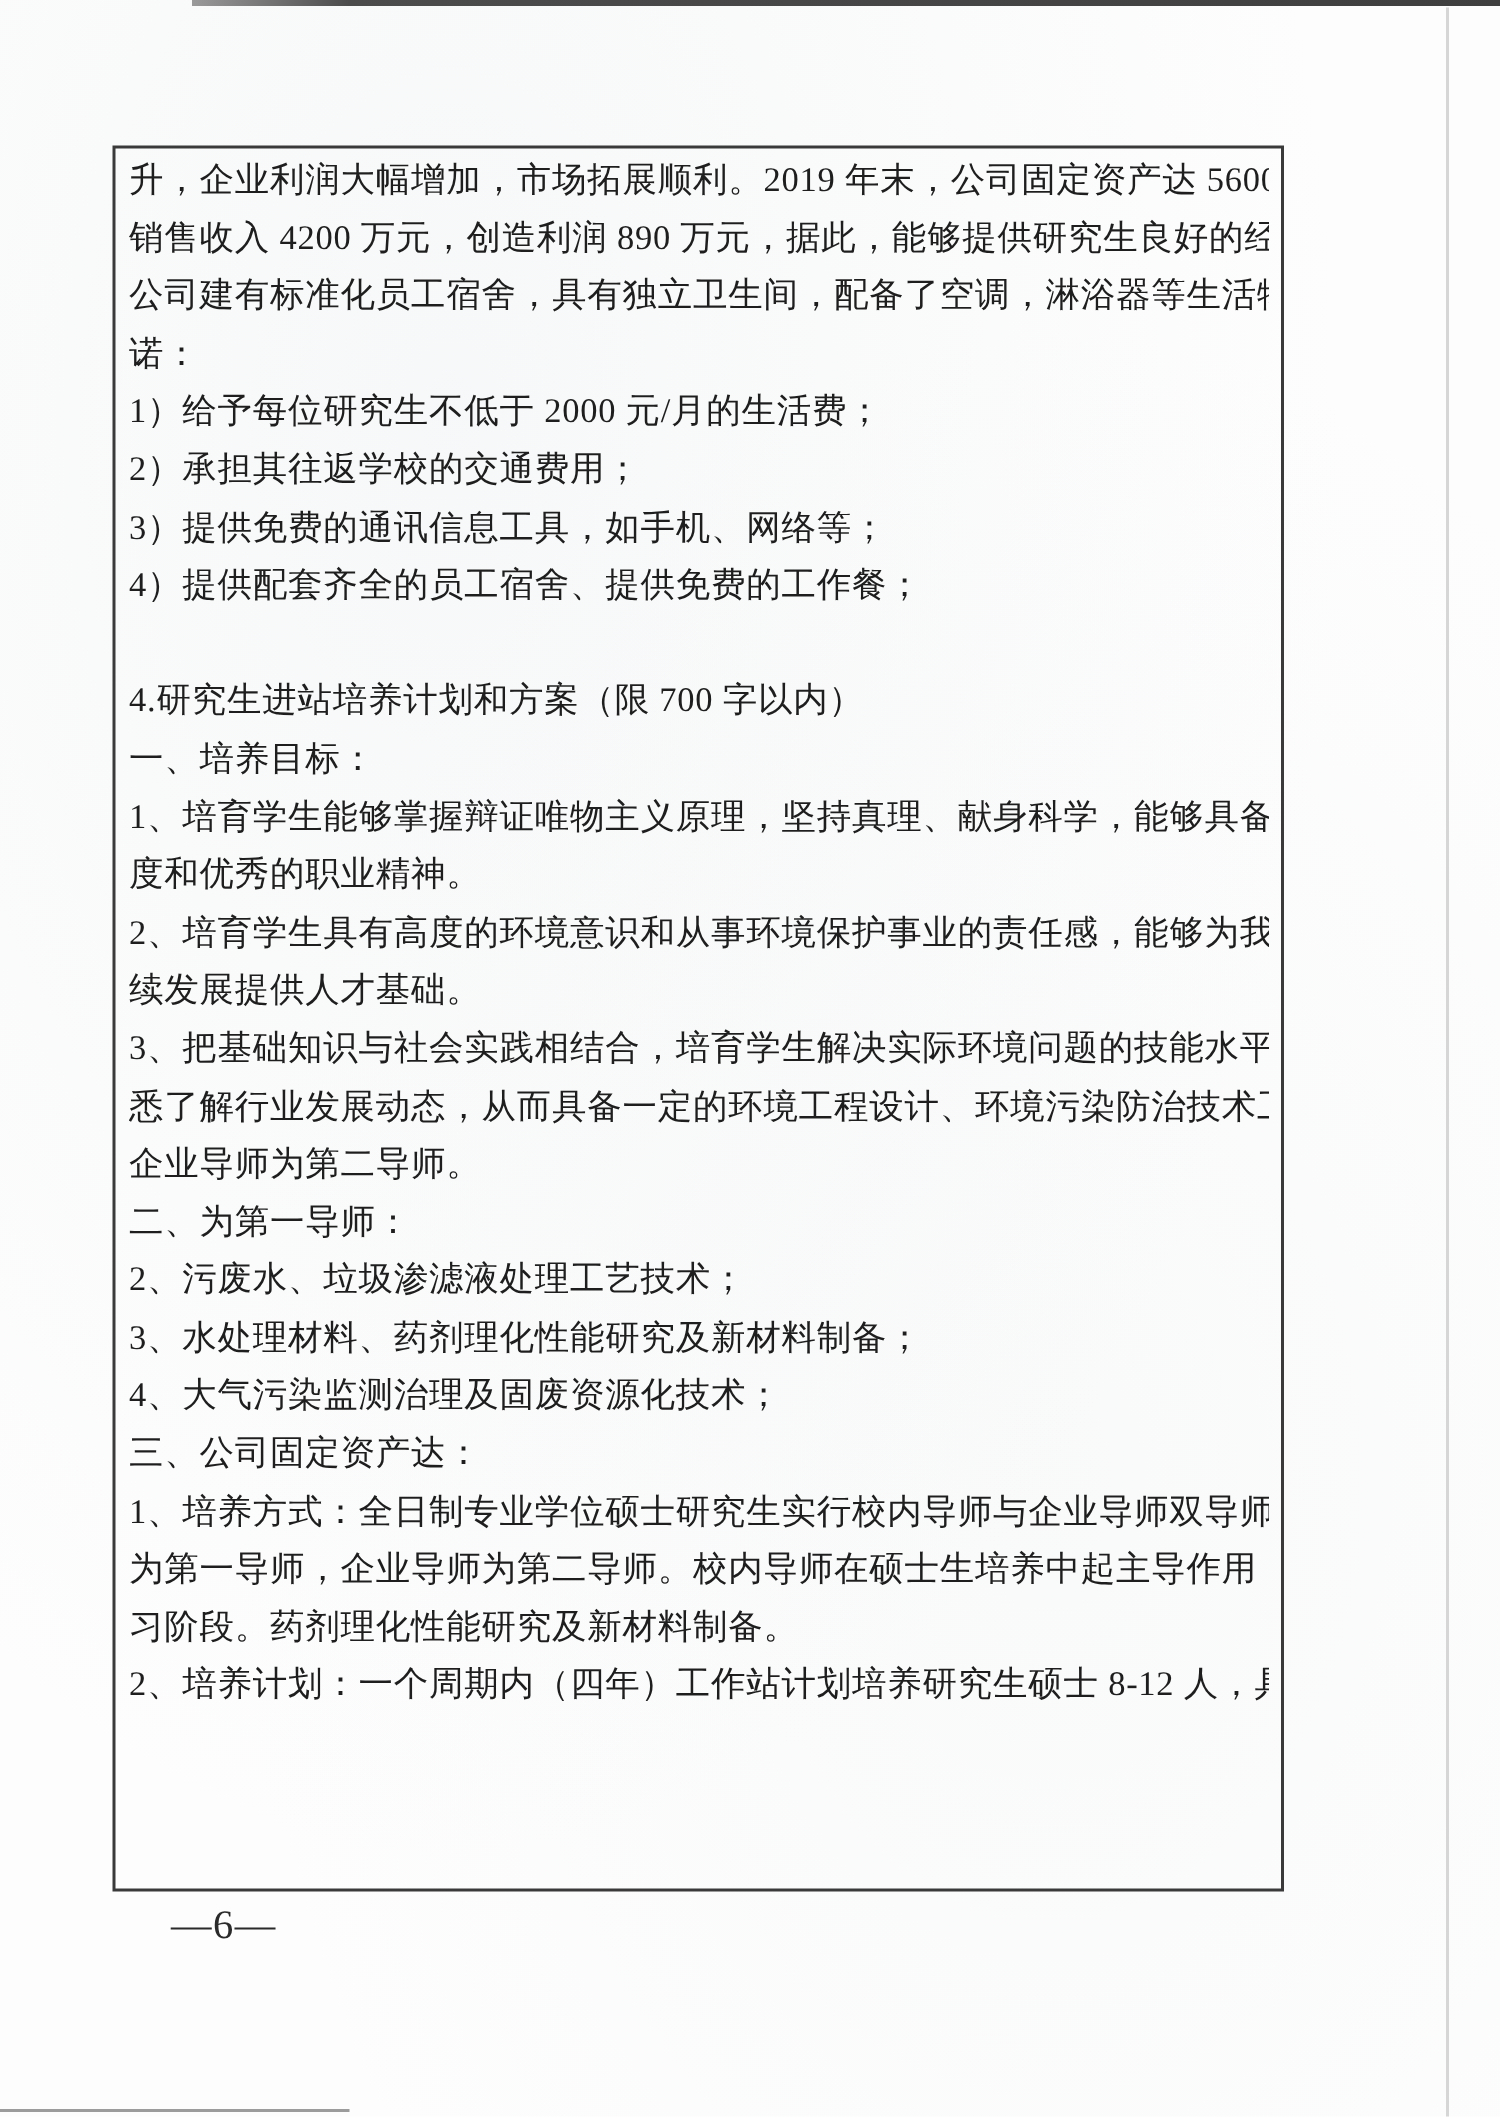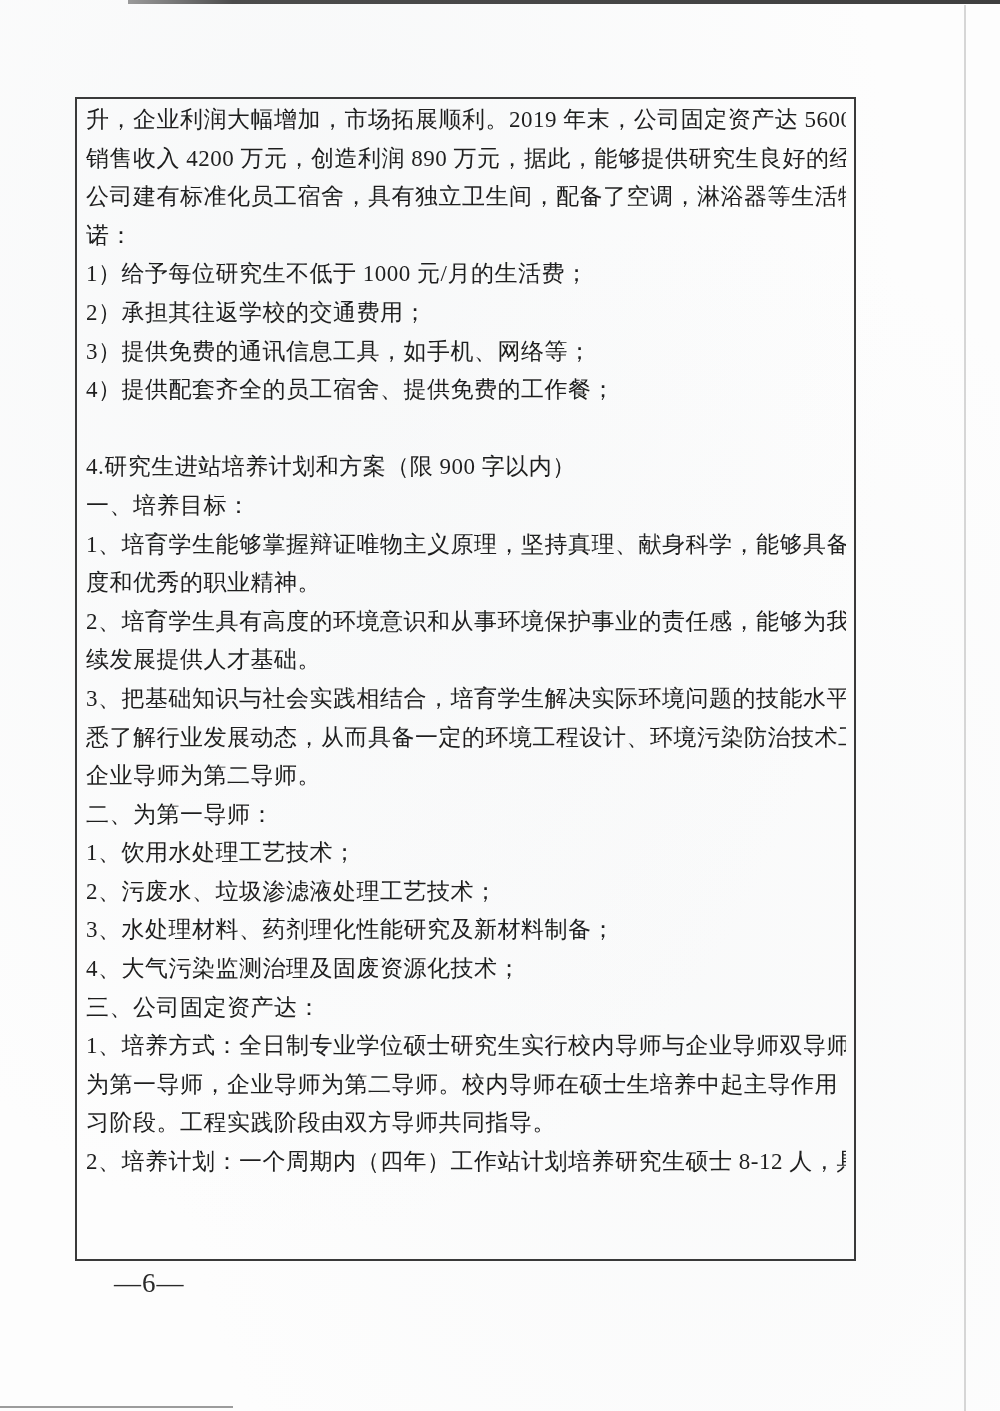--- a/index.html
+++ b/index.html
@@ -78,41 +78,40 @@
 
   <div class="top-strip"></div>
   <div class="fold-line"></div>
   <div class="bottom-line"></div>
 
   <div class="cell">
     <div class="line">升，企业利润大幅增加，市场拓展顺利。2019 年末，公司固定资产达 5600 万元，实现</div>
     <div class="line">销售收入 4200 万元，创造利润 890 万元，据此，能够提供研究生良好的经济基础。同时，</div>
     <div class="line">公司建有标准化员工宿舍，具有独立卫生间，配备了空调，淋浴器等生活物资。我们承</div>
     <div class="line">诺：</div>
-    <div class="line">1）给予每位研究生不低于 1000 元/月的生活费；</div>
+    <div class="line">1）给予每位研究生不低于 2000 元/月的生活费；</div>
     <div class="line">2）承担其往返学校的交通费用；</div>
     <div class="line">3）提供免费的通讯信息工具，如手机、网络等；</div>
     <div class="line">4）提供配套齐全的员工宿舍、提供免费的工作餐；</div>
     <div class="line"></div>
-    <div class="line">4.研究生进站培养计划和方案（限 900 字以内）</div>
+    <div class="line">4.研究生进站培养计划和方案（限 700 字以内）</div>
     <div class="line">一、培养目标：</div>
     <div class="line">1、培育学生能够掌握辩证唯物主义原理，坚持真理、献身科学，能够具备严谨的科学态</div>
     <div class="line">度和优秀的职业精神。</div>
     <div class="line">2、培育学生具有高度的环境意识和从事环境保护事业的责任感，能够为我国的绿色可持</div>
     <div class="line">续发展提供人才基础。</div>
     <div class="line">3、把基础知识与社会实践相结合，培育学生解决实际环境问题的技能水平，使其能够熟</div>
     <div class="line">悉了解行业发展动态，从而具备一定的环境工程设计、环境污染防治技术工艺研究开发</div>
     <div class="line">企业导师为第二导师。</div>
     <div class="line">二、为第一导师：</div>
-    <div class="line">1、饮用水处理工艺技术；</div>
     <div class="line">2、污废水、垃圾渗滤液处理工艺技术；</div>
     <div class="line">3、水处理材料、药剂理化性能研究及新材料制备；</div>
     <div class="line">4、大气污染监测治理及固废资源化技术；</div>
     <div class="line">三、公司固定资产达：</div>
     <div class="line">1、培养方式：全日制专业学位硕士研究生实行校内导师与企业导师双导师制，校内导师</div>
     <div class="line">为第一导师，企业导师为第二导师。校内导师在硕士生培养中起主导作用，负责课程学</div>
-    <div class="line">习阶段。工程实践阶段由双方导师共同指导。</div>
+    <div class="line">习阶段。药剂理化性能研究及新材料制备。</div>
     <div class="line">2、培养计划：一个周期内（四年）工作站计划培养研究生硕士 8-12 人，具体人数由双</div>
   </div>
 
   <div class="page-number">—6—</div>
 
 </div>
 
 </body></html>

